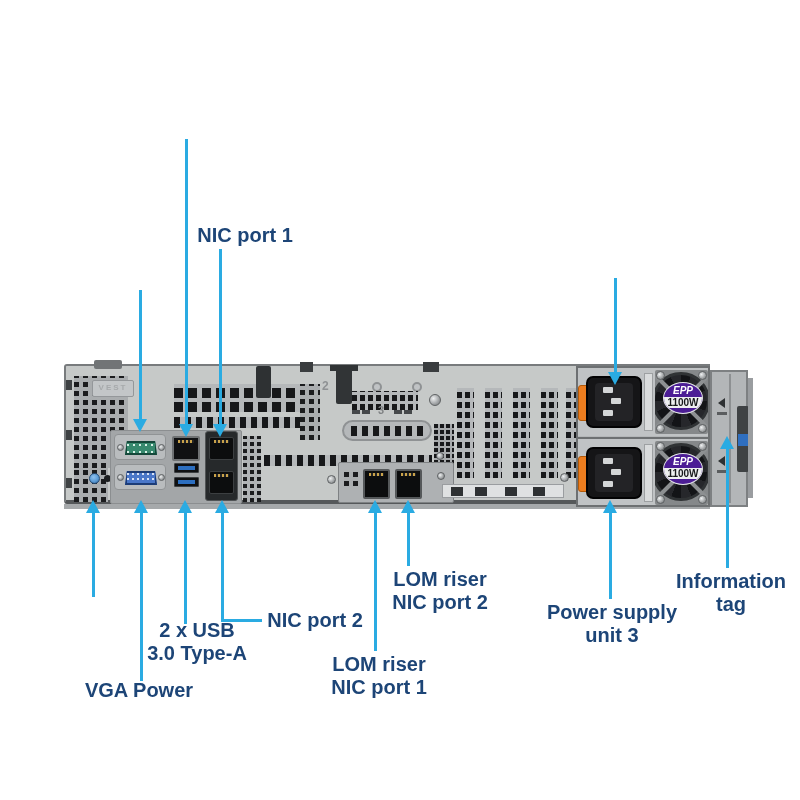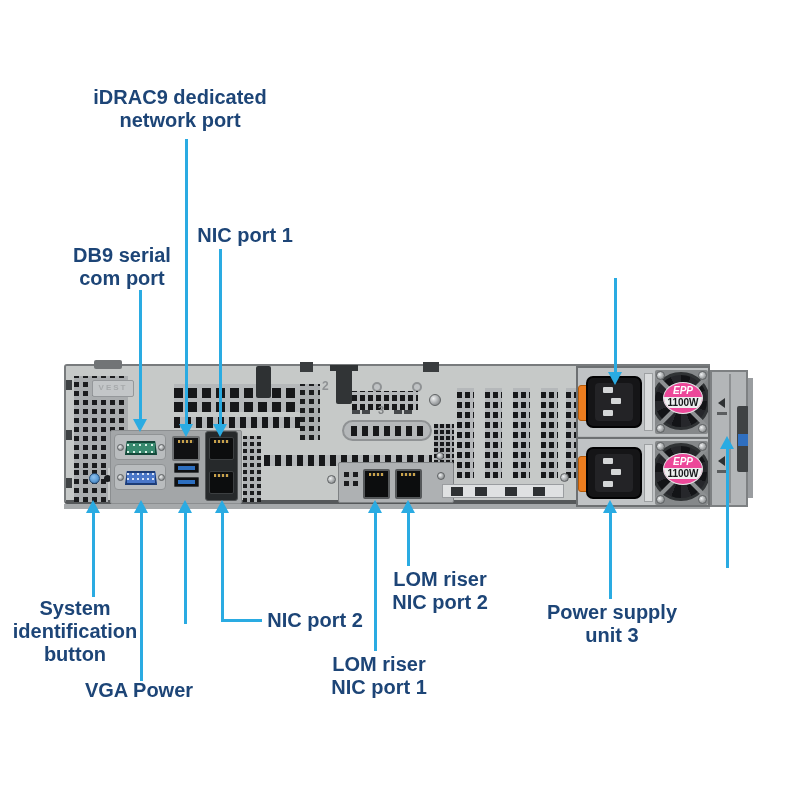--- a/index.html
+++ b/index.html
@@ -42,21 +42,21 @@
   .rjpins{height:3px;margin:2px 4px 0 4px;background:repeating-linear-gradient(90deg,#c9a24a 0 2px,#232425 2px 4px);}
   .usb{position:absolute;background:#0f1012;border:1px solid #3c3f41;border-radius:1px;box-sizing:border-box;}
   .usbT{position:absolute;left:3px;right:3px;top:2px;height:4px;background:#2d6fc0;}
   .dsubplate{position:absolute;background:#b9bcbe;border:1px solid #909395;border-radius:4px;box-sizing:border-box;}
   .dsub{position:absolute;clip-path:polygon(6% 0,94% 0,100% 100%,0 100%);}
   .riser-num{position:absolute;font:700 12px "Liberation Sans",sans-serif;color:#8f9294;z-index:5;}
   .fanplate{position:absolute;background:#85888a;overflow:hidden;border-radius:2px;}
   .fan{position:absolute;border-radius:50%;border:3px solid #303335;box-sizing:border-box;
        background:radial-gradient(circle,#26272b 0 28%,transparent 29%),repeating-conic-gradient(#131417 0 22deg,#26272b 22deg 45deg);}
   .xbar{position:absolute;width:74px;height:4px;background:#8d9092;top:50%;left:50%;border-radius:2px;}
-  .badge{position:absolute;border-radius:50%;background:#ec4899;border:1px solid #e1e3e4;overflow:hidden;text-align:center;z-index:6;}
+  .badge{position:absolute;border-radius:50%;background:#4c1d95;border:1px solid #e1e3e4;overflow:hidden;text-align:center;z-index:6;}
   .badge .epp{font:italic 700 10px/12px "Liberation Sans",sans-serif;color:#ffffff;padding-top:2px;}
   .badge .watt{font:700 10px/11px "Liberation Sans",sans-serif;color:#17181a;background:#eef0f0;}
   .inlet{position:absolute;background:#151517;border:2px solid #020203;border-radius:7px;box-sizing:border-box;}
   .inletface{position:absolute;background:#232326;border-radius:4px;}
   .slot{position:absolute;width:10px;height:6px;background:#d4d6d7;border-radius:1px;}
   .tri-left{position:absolute;width:0;height:0;border-top:5px solid transparent;border-bottom:5px solid transparent;border-right:7px solid #2e3133;}
   .vest{position:absolute;background:#c3c6c8;border:1px solid #94979a;border-radius:2px;
         font:700 8px/13px "Liberation Sans",sans-serif;color:#a6a9ab;text-align:center;letter-spacing:2px;}
 </style>
 </head>
@@ -257,30 +257,27 @@
 
   <div class="ah up" style="left:401px;top:500px;"></div>
   <div class="cl" style="left:407px;top:513px;height:53px;"></div>
 
   <div class="ah up" style="left:603px;top:500px;"></div>
   <div class="cl" style="left:609px;top:513px;height:86px;"></div>
 
   <div class="ah up" style="left:720px;top:436px;"></div>
   <div class="cl" style="left:726px;top:449px;height:119px;"></div>
 
-  <div class="lbl" style="left:180px;top:86px;">iDRAC9 dedicated
-network port</div>
   <div class="lbl" style="left:245px;top:224px;">NIC port 1</div>
-  <div class="lbl" style="left:122px;top:244px;">DB9 serial
-com port</div>
-  <div class="lbl" style="left:75px;top:597px;">System
-identification
-button</div>
+  <div class="lbl" style="left:197px;top:619px;">2 x USB
+3.0 Type-A</div>
   <div class="lbl" style="left:139px;top:679px;">VGA Power</div>
   <div class="lbl" style="left:315px;top:609px;">NIC port 2</div>
   <div class="lbl" style="left:440px;top:568px;">LOM riser
 NIC port 2</div>
   <div class="lbl" style="left:379px;top:653px;">LOM riser
 NIC port 1</div>
   <div class="lbl" style="left:612px;top:601px;">Power supply
 unit 3</div>
+  <div class="lbl" style="left:731px;top:570px;">Information
+tag</div>
 
 </div>
 
 </body></html>

